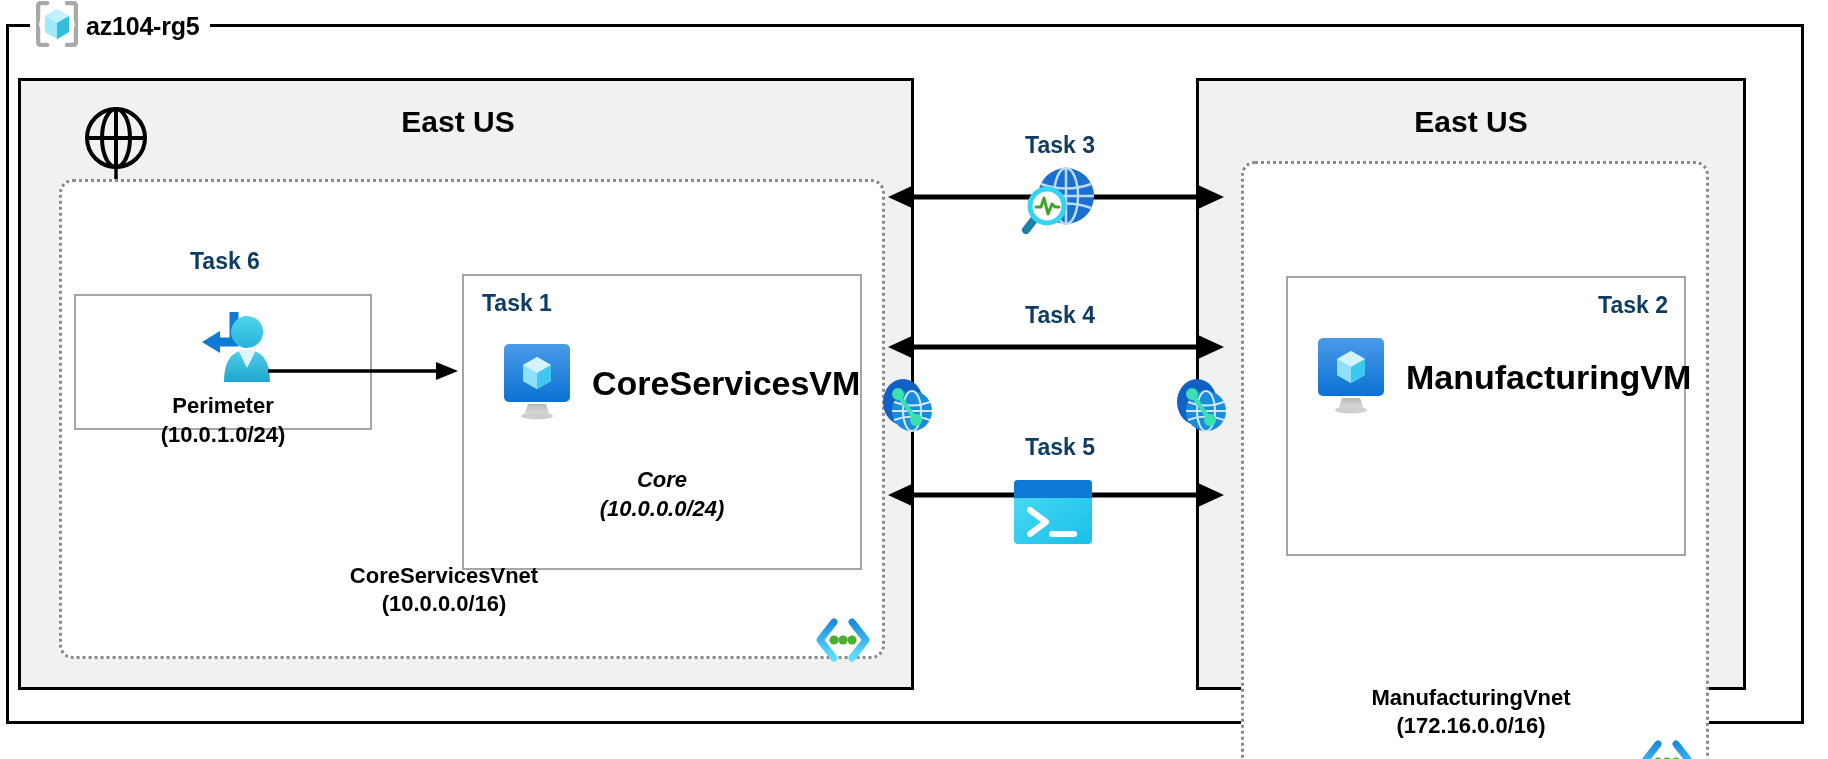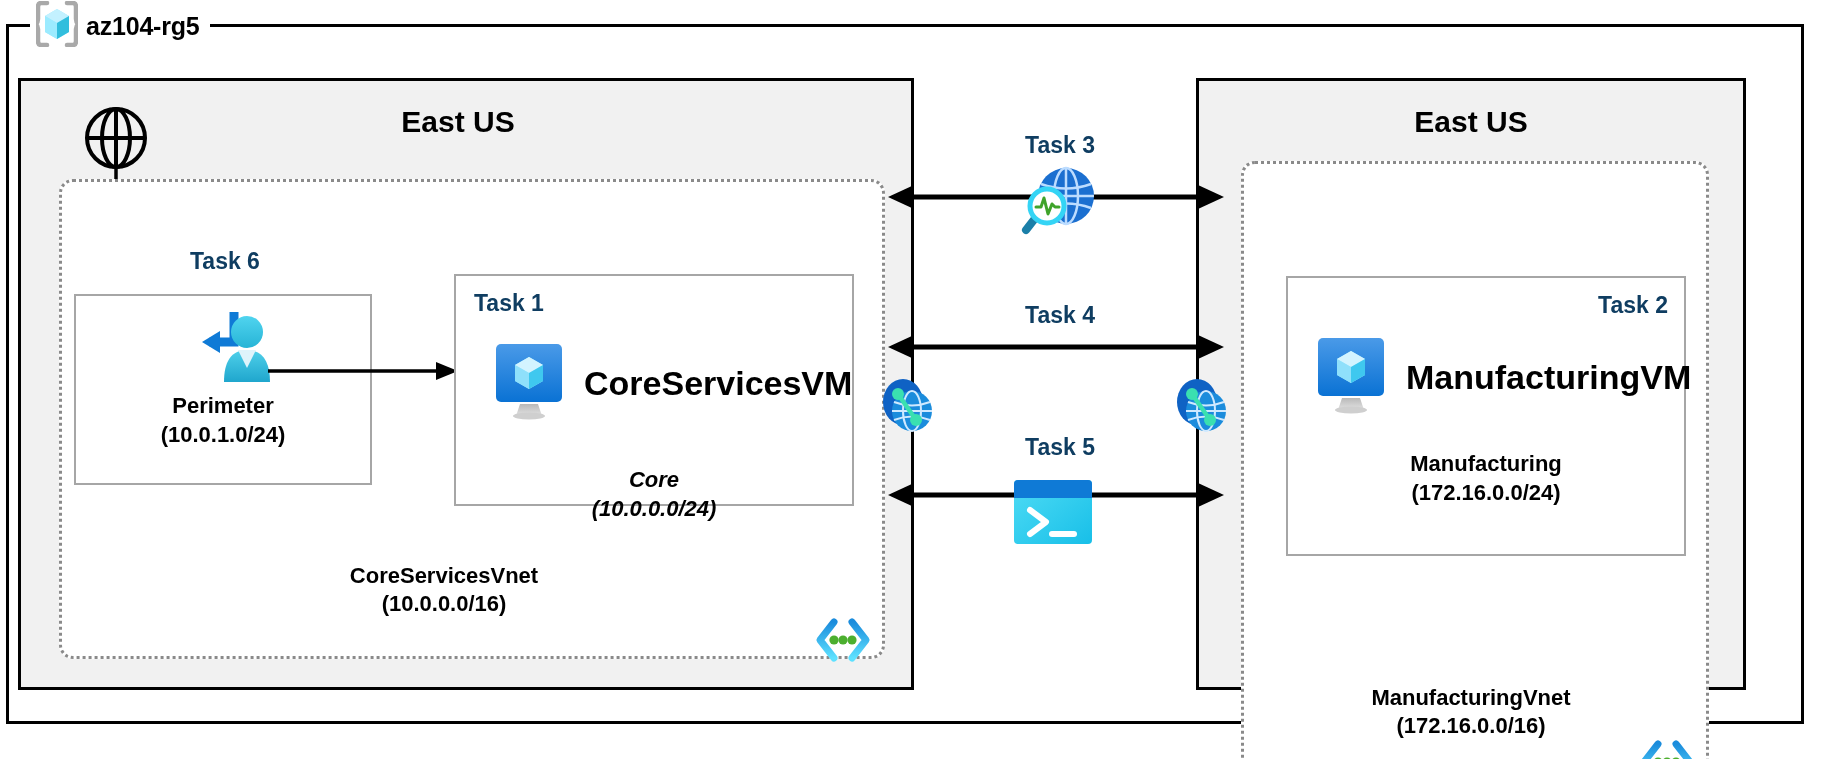--- a/index.html
+++ b/index.html
@@ -94,22 +94,22 @@
   .vnet-left  .vnet-label { bottom: 38px; transform: translateX(-28px); }
   .vnet-right .vnet-label { bottom: 38px; transform: translateX(-4px); }
 
   
   .subnet {
     position: absolute;
     border: 2px solid #a6a6a6;
     background: #ffffff;
     box-sizing: border-box;
   }
-  .subnet-perimeter { left: 12px;  top: 112px; width: 298px; height: 191px; }
-  .subnet-core      { left: 392px; top: 92px;  width: 400px; height: 232px; }
+  .subnet-perimeter { left: 12px;  top: 112px; width: 298px; height: 136px; }
+  .subnet-core      { left: 400px; top: 92px;  width: 400px; height: 296px; }
   .subnet-manu      { left: 42px;  top: 112px; width: 400px; height: 280px; }
 
   .task-label {
     position: absolute;
     font-size: 23px;
     font-weight: bold;
     color: #0f3d61;
     white-space: nowrap;
   }
 
@@ -332,24 +332,20 @@
                 <path d="M0 -16 L14 -8 L14 8 L0 16 L-14 8 L-14 -8 Z" fill="#9fe9ff"></path>
                 <path d="M0 -16 L14 -8 L0 0 L-14 -8 Z" fill="#d3f4ff"></path>
                 <path d="M0 0 L14 -8 L14 8 L0 16 Z" fill="#3fc8ef"></path>
                 <path d="M0 0 L0 16 L-14 8 L-14 -8 Z" fill="#8fe0fb"></path>
               </g>
             </svg>
           </span>
           <span class="vm-name">ManufacturingVM</span>
         </div>
 
-        <div class="subnet-name" style="top:172px;">
-          <span>Manufacturing</span><br>
-          <span>(172.16.0.0/24)</span>
-        </div>
       </div>
 
       <div class="vnet-label">
         <span>ManufacturingVnet</span><br>
         <span>(172.16.0.0/16)</span>
       </div>
 
       <div class="abs" style="right:10px; bottom:-14px;">
         <svg width="58" height="52" viewBox="0 0 58 52">
           <defs>

